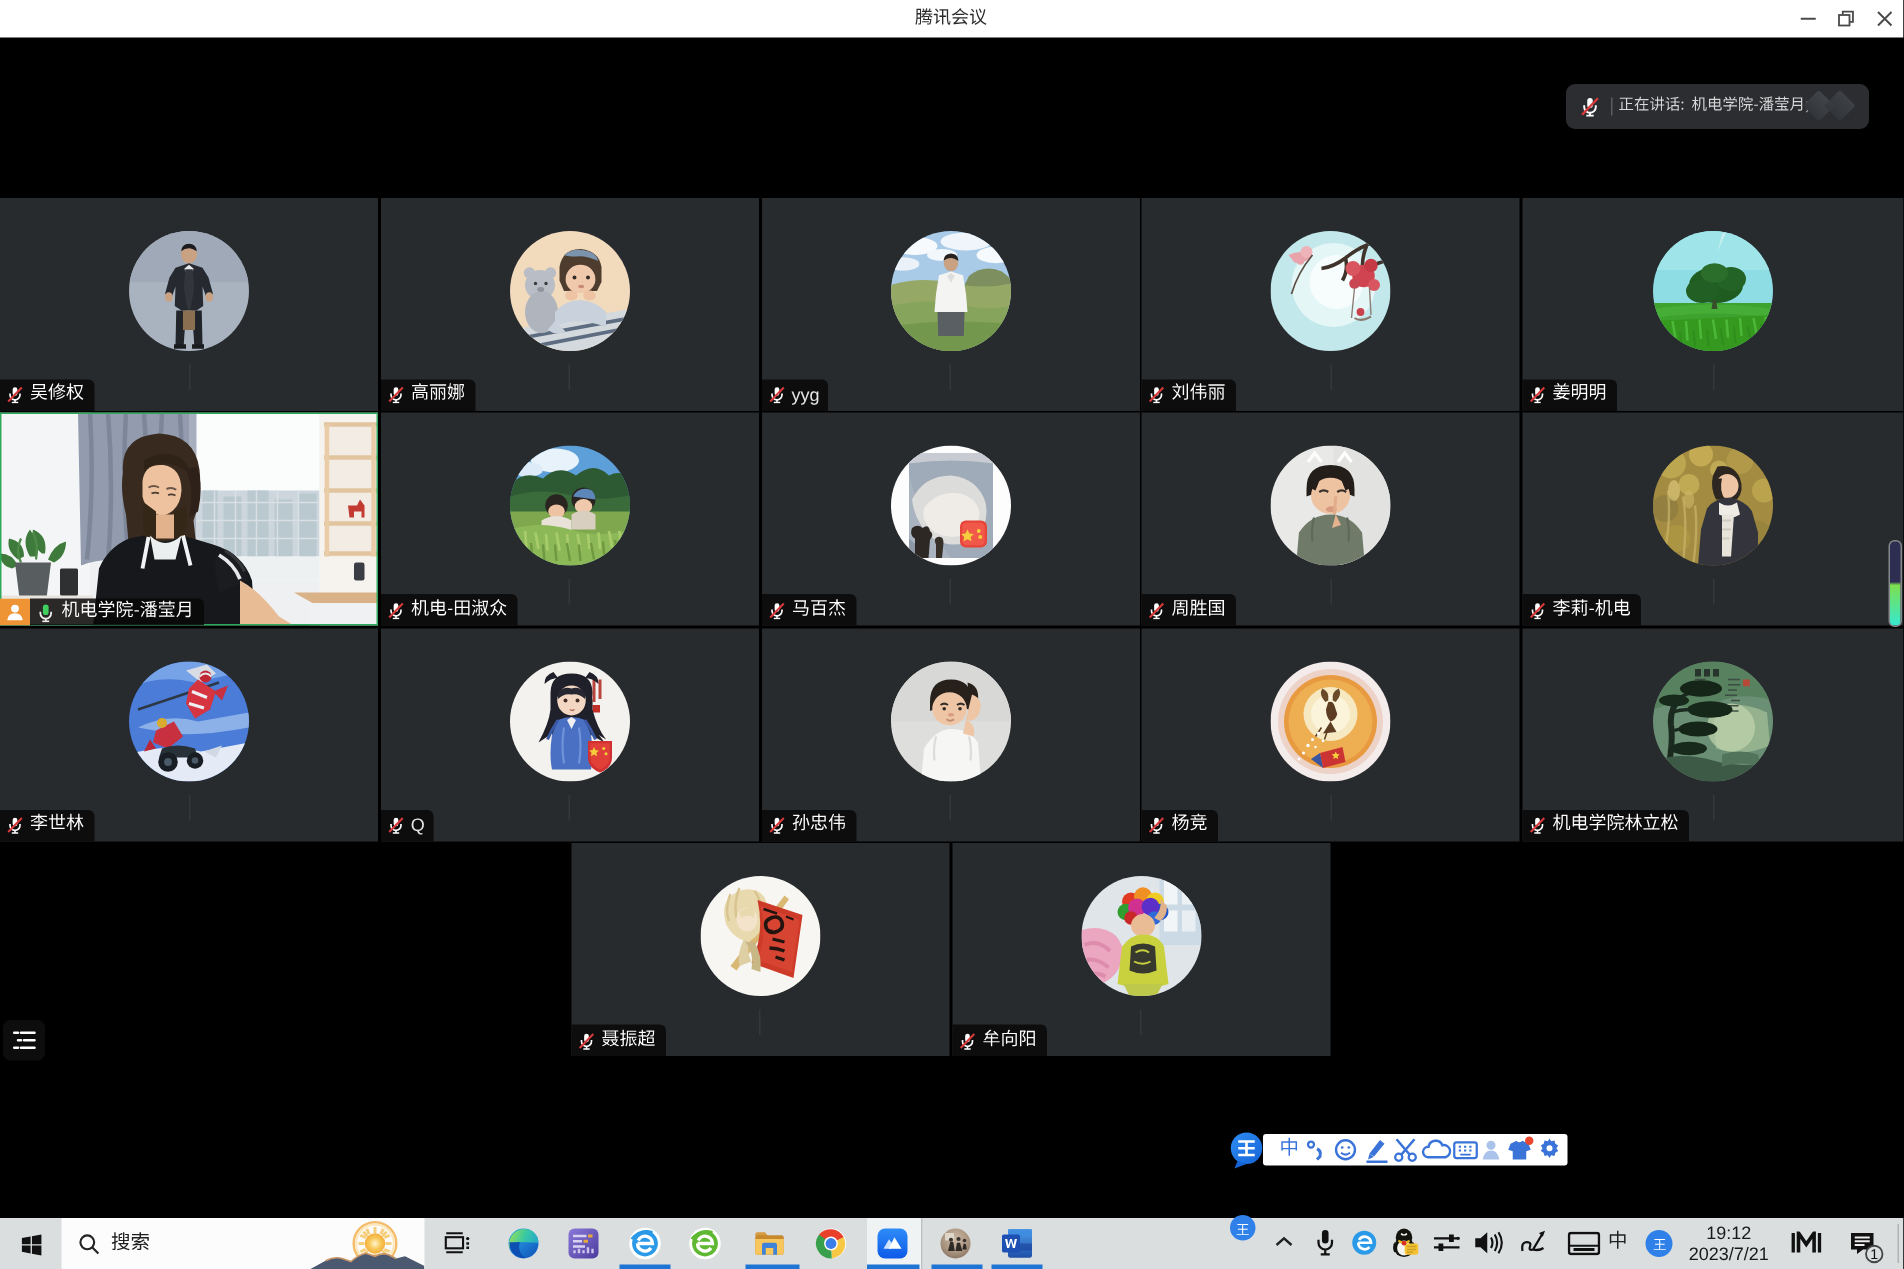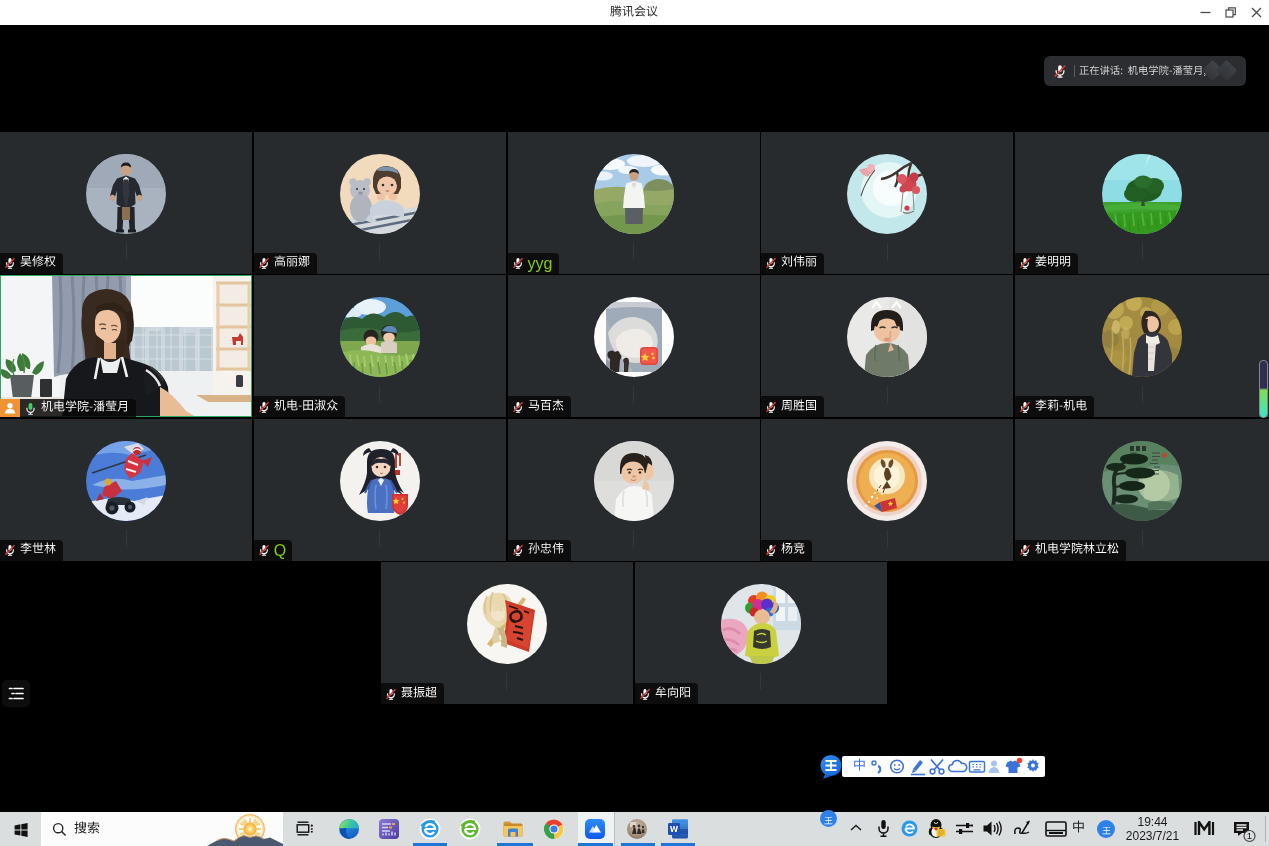--- a/index.html
+++ b/index.html
@@ -4,21 +4,21 @@
 #page{position:relative;width:1269px;height:846px;background:#000}
 #titlebar{position:absolute;left:0;top:0;width:1269px;height:25px;background:#fff}
 #pill{position:absolute;left:1044px;top:56px;width:202px;height:30px;background:#2b2d30;border-radius:6px}
 .cell{position:absolute;background:#282b2e;overflow:hidden}
 .cell.live{outline:1.5px solid #2fa85c;outline-offset:-1.5px}
 .avwrap{position:absolute;left:0;top:22px;width:100%;text-align:center}
 .cline{position:absolute;left:calc(50% - .5px);top:111px;width:1px;height:17px;background:#34373b}
 .av{display:inline-block}
 .lbl{position:absolute;left:0;bottom:0;height:21px;background:rgba(8,8,8,.85);border-radius:0 4px 0 0;display:flex;align-items:center;padding:0 6px 0 4px;gap:4px}
 .lbl svg{display:block}
-.lbl .lat{color:#84cc16;font-size:16px;line-height:21px}
+.lbl .lat{color:#e5e5e5;font-size:12px;line-height:21px}
 .liverow{position:absolute;left:0;bottom:0;display:flex;align-items:stretch}
 .hosticon{width:20px;height:18px;align-self:flex-end}
 .lbl2{position:static;height:18px;align-self:flex-end;border-radius:0 4px 0 0}
 #volpill{position:absolute;left:1259px;top:360px;width:7px;height:56px;border-radius:4px;border:1px solid #85888b;background:linear-gradient(180deg,#2d2e52 0 48%,#7de04e 52%,#35e8d0 100%)}
 #listicon{position:absolute;left:2px;top:680px;width:28px;height:27px;background:#0d0d0e;border-radius:5px}
 #sgbar{position:absolute;left:842px;top:756px;width:203px;height:21px;background:#fff;border-radius:2px;z-index:3}
 #sglogo{position:absolute;left:819px;top:754px;z-index:4}
 #taskbar{position:absolute;left:0;top:812px;width:1269px;height:34px;background:#dadedf}
 #startbtn{position:absolute;left:13px;top:10px}
 #searchbox{position:absolute;left:41px;top:0;width:242px;height:34px;background:#fcfcfc;overflow:hidden}
@@ -995,21 +995,21 @@
         <rect x="4" y="11" width="14" height="2" fill="#111"></rect>
       </svg>
       <div class="tbi" style="left:1072px;top:8px"><svg width="14" height="17" viewBox="0 0 14 17">
           <path d="M6 0.5V2.8H1.2V9H2.2V8.2H6V12.5H7V8.2H10.7V9H11.7V2.8H7V0.5ZM2.2 7.3V3.8H6V7.3ZM10.7 7.3H7V3.8H10.7Z" fill="#222"></path>
         </svg></div>
       <div class="tbi" style="left:1097px;top:8px;width:18px;height:18px;border-radius:50%;background:#2f80e8;overflow:hidden">
         <div style="position:absolute;left:4.5px;top:4px"><svg width="10" height="12" viewBox="0 0 10 12">
             <path d="M0.5 7.6V8.2H8.5V7.6H4.8V4.8H7.8V4.1H4.8V1.6H8.1V1H0.9V1.6H4.1V4.1H1.3V4.8H4.1V7.6Z" fill="#fff"></path>
           </svg></div>
       </div>
-      <div class="clk" style="left:1120px;top:4px">19:44</div>
+      <div class="clk" style="left:1120px;top:4px">19:12</div>
       <div class="clk" style="left:1110px;top:18px;width:85px">2023/7/21</div>
       <svg class="tbi" style="left:1194px;top:9px" width="21" height="15" viewBox="0 0 21 15">
         <path d="M1.5 1 V14" stroke="#111" stroke-width="2.2"></path>
         <path d="M5 14 V1 L10.2 8.5 L15.4 1 V14" stroke="#111" stroke-width="2.4" fill="none"></path>
         <path d="M19 1 V14" stroke="#111" stroke-width="2.2"></path>
       </svg>
       <svg class="tbi" style="left:1233px;top:8px" width="24" height="23" viewBox="0 0 24 23">
         <path d="M1 2 H16 V13 H9 L5 16 V13 H1 Z" fill="#111"></path>
         <path d="M3.5 5 H13.5 M3.5 7.5 H13.5 M3.5 10 H10" stroke="#eee" stroke-width="1.3"></path>
         <circle cx="16.5" cy="16" r="5.5" fill="#dadedf" stroke="#444" stroke-width="1.2"></circle>

